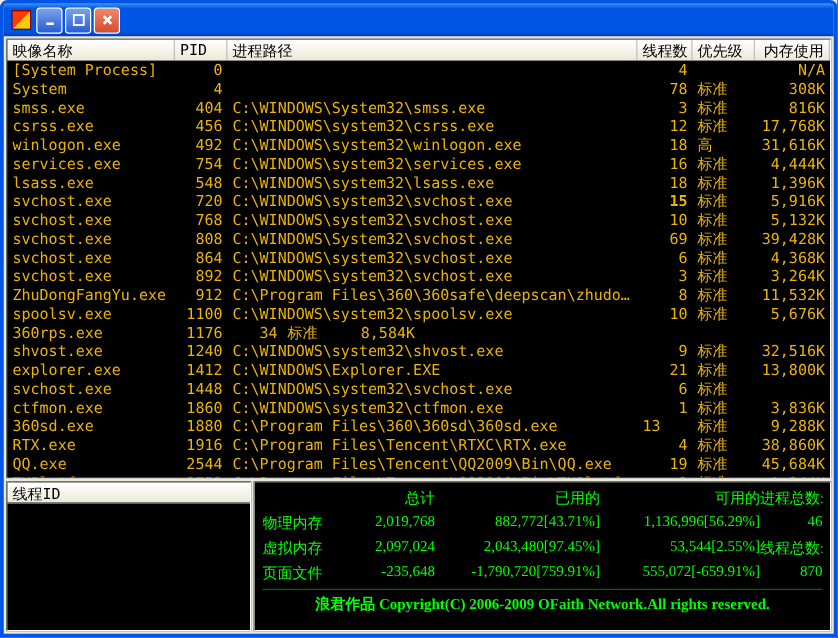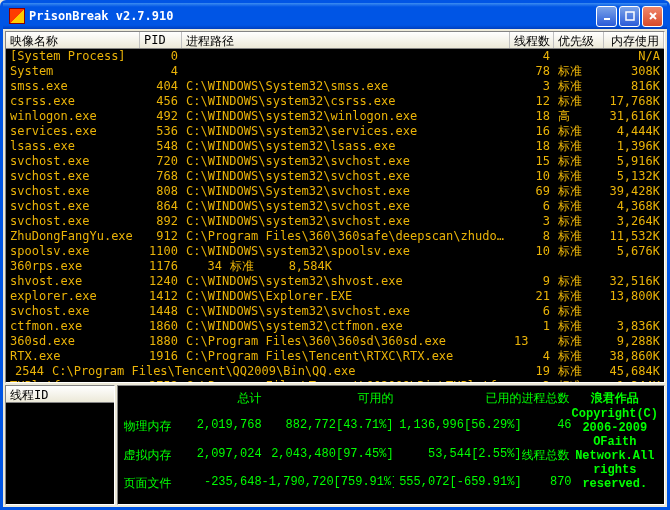--- a/index.html
+++ b/index.html
@@ -121,24 +121,24 @@
   }
   .thread-pane .col-headers .col-h { flex: 1; border-right: none; }
   .thread-body { flex: 1; }
   .stats-pane {
     flex: 1;
     border: 1px solid #848484;
     border-right-color: #fff;
     border-bottom-color: #fff;
     background: #000;
     color: #00ff00;
-    font-family: Liberation Mono, monospace;
+    font-family: Liberation Serif, serif;
     padding: 4px 6px;
     display: flex;
-    flex-direction: row;
+    flex-direction: column;
   }
   .stats-table {
     display: grid;
     grid-template-columns: 62px 76px 132px 128px 50px;
     row-gap: 3px;
   }
   .stats-table > div { white-space: nowrap; overflow: hidden; text-align: right; }
   .stats-table .lbl { text-align: left; }
   .right-box { text-align: right; }
   .sep {
@@ -151,21 +151,20 @@
     color: #00ff00;
   }
   svg { display: block; }
 </style>
 </head>
 <body>
 
 <div class="window">
   <div class="titlebar">
     <div class="title-icon"></div>
-    <div class="title-text">PrisonBreak v2.7.910</div>
     <div class="win-buttons">
       <div class="win-btn">
         <svg width="10" height="10">
             <line x1="2" y1="8" x2="8" y2="8" stroke="#fff" stroke-width="2"></line>
           </svg>
       </div>
       <div class="win-btn">
         <svg width="10" height="10">
             <rect x="1" y="1" width="8" height="8" fill="none" stroke="#fff" stroke-width="1.5"></rect>
           </svg>
@@ -225,39 +224,39 @@
           <div class="row">
             <span class="c-name">winlogon.exe</span>
             <span class="c-pid" style="text-align: right;">492</span>
             <span class="c-path">C:\WINDOWS\system32\winlogon.exe</span>
             <span class="c-thr" style="text-align: right;">18</span>
             <span class="c-prio">高</span>
             <span class="c-mem" style="text-align: right;">31,616K</span>
           </div>
           <div class="row">
             <span class="c-name">services.exe</span>
-            <span class="c-pid" style="text-align: right;">536</span>
+            <span class="c-pid" style="text-align: right;">754</span>
             <span class="c-path">C:\WINDOWS\system32\services.exe</span>
             <span class="c-thr" style="text-align: right;">16</span>
             <span class="c-prio">标准</span>
             <span class="c-mem" style="text-align: right;">4,444K</span>
           </div>
           <div class="row">
             <span class="c-name">lsass.exe</span>
             <span class="c-pid" style="text-align: right;">548</span>
             <span class="c-path">C:\WINDOWS\system32\lsass.exe</span>
             <span class="c-thr" style="text-align: right;">18</span>
             <span class="c-prio">标准</span>
             <span class="c-mem" style="text-align: right;">1,396K</span>
           </div>
           <div class="row">
             <span class="c-name">svchost.exe</span>
             <span class="c-pid" style="text-align: right;">720</span>
             <span class="c-path">C:\WINDOWS\system32\svchost.exe</span>
-            <span class="c-thr" style="text-align: right;">15</span>
+            <span class="c-thr" style="text-align: right; font-weight: bold;">15</span>
             <span class="c-prio">标准</span>
             <span class="c-mem" style="text-align: right;">5,916K</span>
           </div>
           <div class="row">
             <span class="c-name">svchost.exe</span>
             <span class="c-pid" style="text-align: right;">768</span>
             <span class="c-path">C:\WINDOWS\system32\svchost.exe</span>
             <span class="c-thr" style="text-align: right;">10</span>
             <span class="c-prio">标准</span>
             <span class="c-mem" style="text-align: right;">5,132K</span>
@@ -351,20 +350,21 @@
           </div>
           <div class="row">
             <span class="c-name">RTX.exe</span>
             <span class="c-pid" style="text-align: right;">1916</span>
             <span class="c-path">C:\Program Files\Tencent\RTXC\RTX.exe</span>
             <span class="c-thr" style="text-align: right;">4</span>
             <span class="c-prio">标准</span>
             <span class="c-mem" style="text-align: right;">38,860K</span>
           </div>
           <div class="row">
+            <span class="c-name">QQ.exe</span>
             <span class="c-pid" style="text-align: right;">2544</span>
             <span class="c-path">C:\Program Files\Tencent\QQ2009\Bin\QQ.exe</span>
             <span class="c-thr" style="text-align: right;">19</span>
             <span class="c-prio">标准</span>
             <span class="c-mem" style="text-align: right;">45,684K</span>
           </div>
           <div class="row">
             <span class="c-name">TXPlatform.exe</span>
             <span class="c-pid" style="text-align: right;">2752</span>
             <span class="c-path">C:\Program Files\Tencent\QQ2009\Bin\TXPlatfor...</span>
@@ -380,22 +380,22 @@
         <div class="col-headers">
           <div class="col-h">线程ID</div>
         </div>
         <div class="thread-body"></div>
       </div>
 
       <div class="stats-pane">
         <div class="stats-table" id="stats-table">
           <div class="lbl"></div>
           <div>总计</div>
+          <div>已用的</div>
           <div>可用的</div>
-          <div>已用的</div>
           <div class="right-box">进程总数:</div>
         <div class="lbl">物理内存</div>
             <div>2,019,768</div>
             <div>882,772[43.71%]</div>
             <div>1,136,996[56.29%]</div>
             <div class="right-box">46</div>
             <div class="lbl">虚拟内存</div>
             <div>2,097,024</div>
             <div>2,043,480[97.45%]</div>
             <div>53,544[2.55%]</div>

